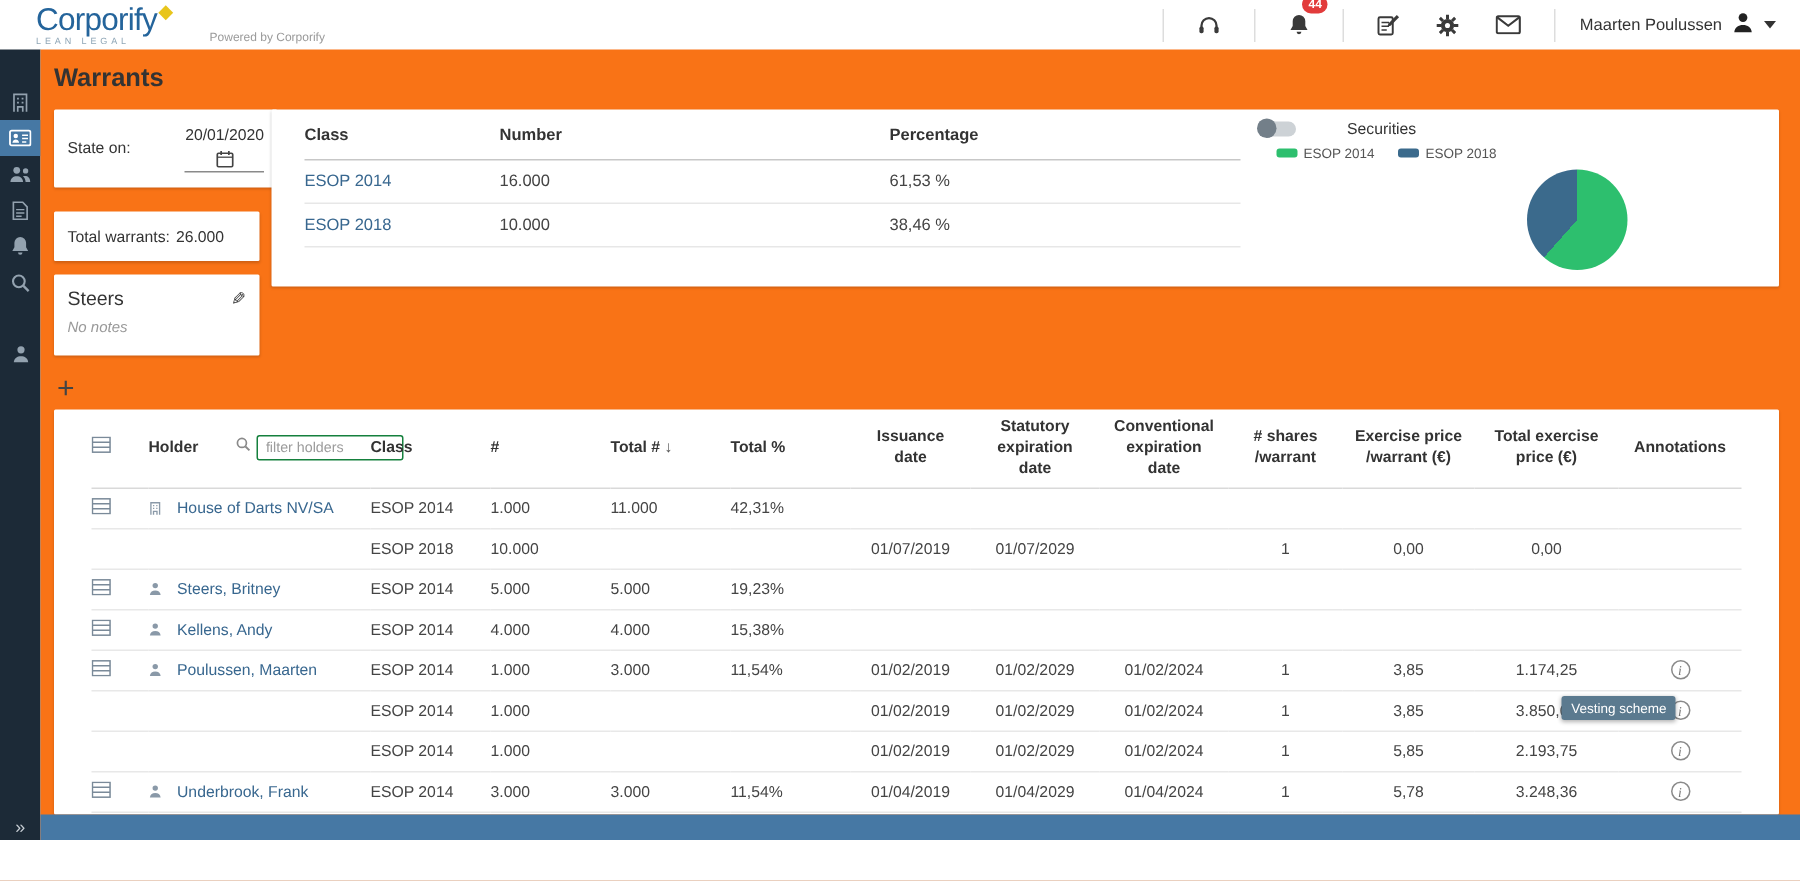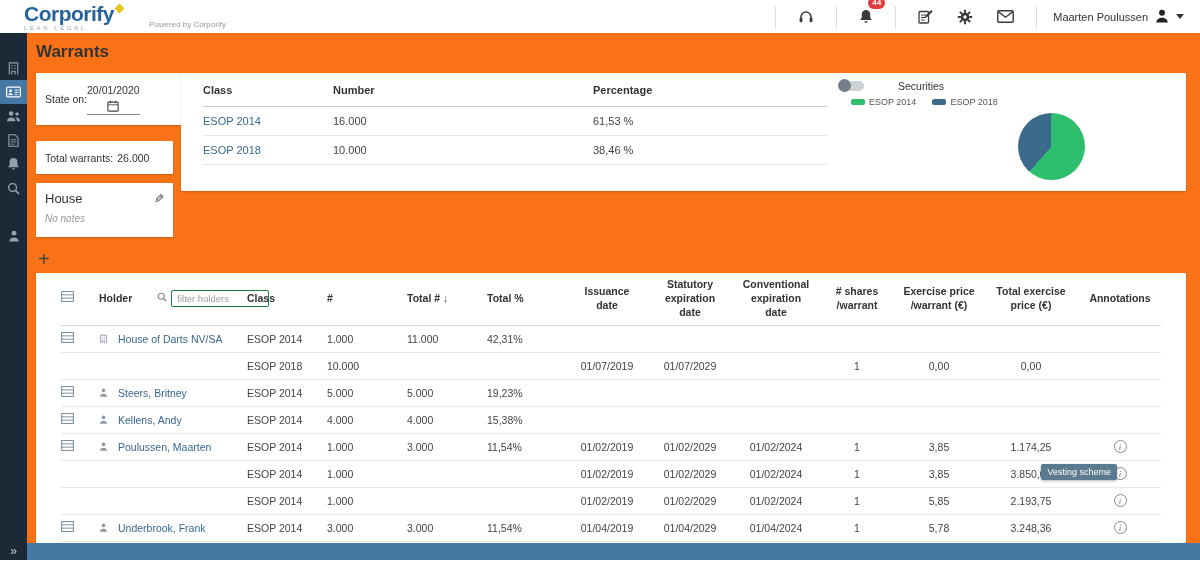--- a/index.html
+++ b/index.html
@@ -4,21 +4,21 @@
 <style>
   * { margin:0; padding:0; box-sizing:border-box; }
   html,body { background:#dcdcdc; }
   body { font-family:"Liberation Sans", sans-serif; }
   .app { width:1200px; height:587px; background:#fff; position:relative; overflow:hidden; }
 
   
   .header { height:33px; display:flex; align-items:center; background:#fff; position:relative; }
   .logo { margin-left:24px; line-height:1; cursor:pointer; }
   .logo-row { display:flex; align-items:flex-start; }
-  .logo-text { font-size:21px; font-weight:bold; color:#24649B; letter-spacing:-0.5px; }
+  .logo-text { font-size:21px; font-weight:normal; color:#24649B; letter-spacing:-0.5px; }
   .logo-accent { width:7px; height:7px; background:#E8C51B; margin-left:2px; margin-top:2px; transform:rotate(45deg); display:inline-block; }
   .logo-tag { font-size:6px; letter-spacing:2.6px; color:#8FA6B6; margin-top:1px; }
   .powered { font-size:8px; color:#9a9a9a; margin-left:26px; align-self:flex-end; margin-bottom:4px; }
   .h-spacer { flex:1; }
   .search-box { display:flex; align-items:center; border:1px solid #b8b8b8; border-radius:3px; height:19px; width:152px; padding:0 6px; color:#888; }
   .search-box input { border:none; outline:none; font-size:11px; width:100%; margin-left:5px; font-family:inherit; color:#444; }
   .search-box input::placeholder { color:#999; }
   .h-div { width:1px; height:22px; background:#ddd; margin:0 10px; }
   .h-btn { background:none; border:none; color:#3a3a3a; padding:0 12px; cursor:pointer; position:relative; display:flex; align-items:center; height:26px; }
   .h-btn svg { display:block; }
@@ -48,21 +48,21 @@
 
   .card { background:#fff; box-shadow:0 1px 2px rgba(0,0,0,.18); position:absolute; border-radius:1px; }
 
   .page-title { position:absolute; left:9px; top:9px; font-size:17px; font-weight:bold; color:#333; }
   .actions { position:absolute; right:14px; top:8px; display:flex; gap:4px; align-items:center; }
   .blue-btn { width:26px; height:24px; background:#4072A2; border:none; border-radius:3px; color:#fff; display:flex; align-items:center; justify-content:center; cursor:pointer; }
   .select { width:134px; height:24px; background:#fff; border:1px solid #aaa; border-radius:2px; display:flex; align-items:center; justify-content:space-between; padding:0 8px; font-size:11px; color:#333; margin-left:6px; cursor:pointer; }
   .sel-chev { width:0; height:0; border-left:4px solid transparent; border-right:4px solid transparent; border-top:5px solid #222; }
 
   
-  .state-card { left:9px; top:40px; width:149px; height:52px; display:flex; align-items:center; padding:0 9px; }
+  .state-card { left:9px; top:40px; width:149px; height:52px; display:flex; align-items:center; justify-content:space-between; padding:0 9px; }
   .lbl { font-size:10.5px; color:#333; }
   .date-input { display:flex; align-items:center; gap:4px; border-bottom:1px solid #8a8a8a; padding-bottom:2px; cursor:pointer;flex-direction:column; }
   .date-val { font-size:10.5px; color:#333; }
   .cal { color:#444; display:flex; }
   .total-card { left:9px; top:108px; width:137px; height:33px; display:flex; align-items:center; padding:0 9px; gap:4px; }
   .total-val { font-size:10.5px; color:#333; }
   .notes-card { left:9px; top:150px; width:137px; height:54px; padding:8px 9px; }
   .notes-head { display:flex; justify-content:space-between; align-items:center; }
   .notes-title { font-size:13px; color:#333; }
   .pencil { color:#333; font-size:12px; cursor:pointer; }
@@ -246,21 +246,21 @@
         </span>
       </div>
 
       <div class="card total-card">
         <span class="lbl">Total warrants:</span>
         <span class="total-val">26.000</span>
       </div>
 
       <div class="card notes-card">
         <div class="notes-head">
-          <span class="notes-title">House</span>
+          <span class="notes-title">Steers</span>
           <span class="pencil"></span>
         </div>
         <div class="notes-empty">No notes</div>
       </div>
 
       <button class="add-btn">+</button>
 
       <div class="card summary-card">
         <div class="sum-table">
           <div class="sum-head">

